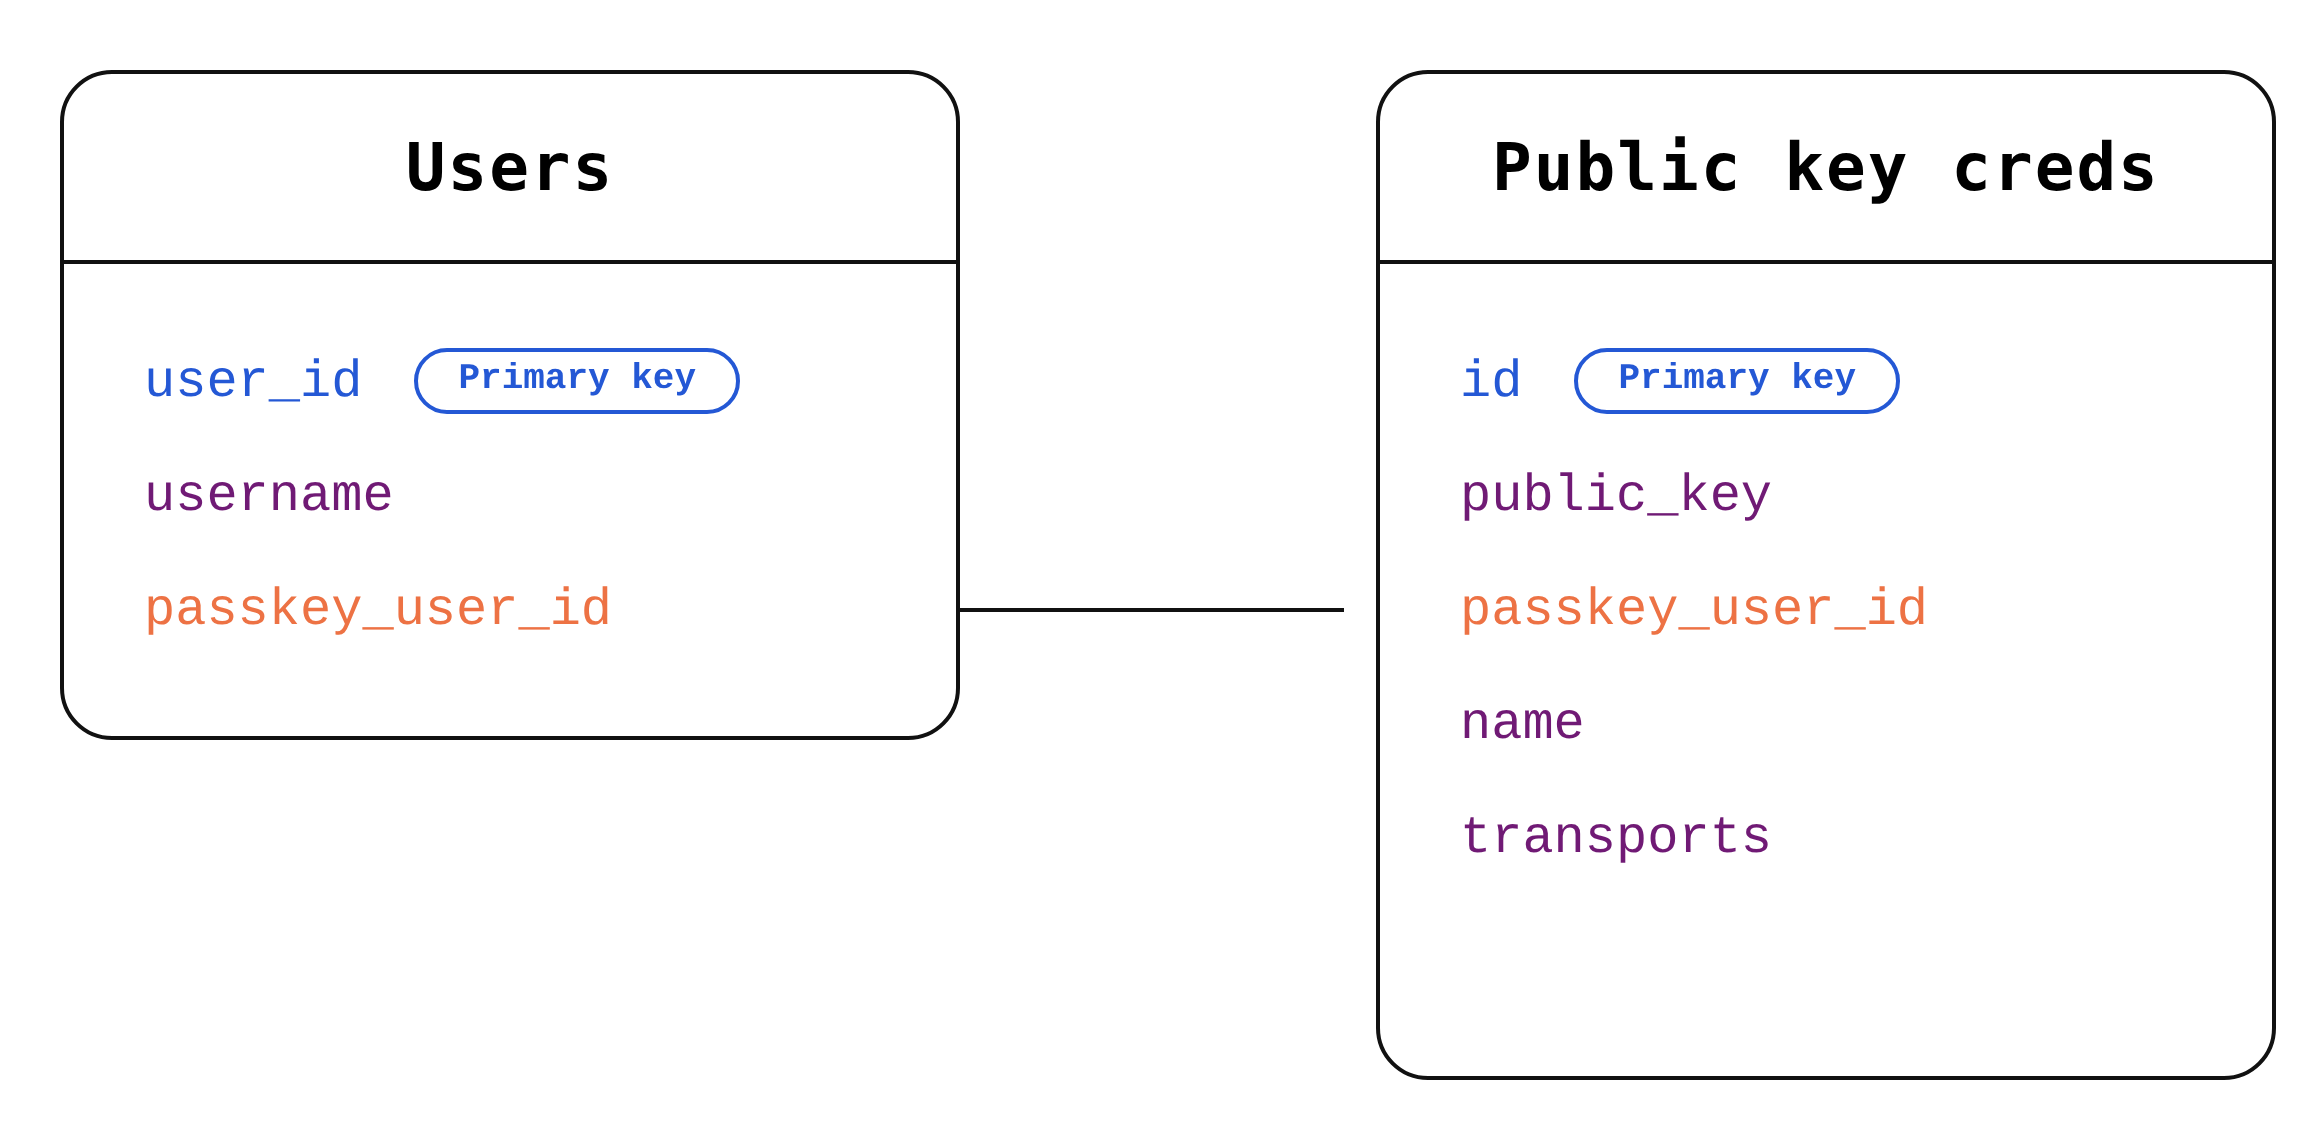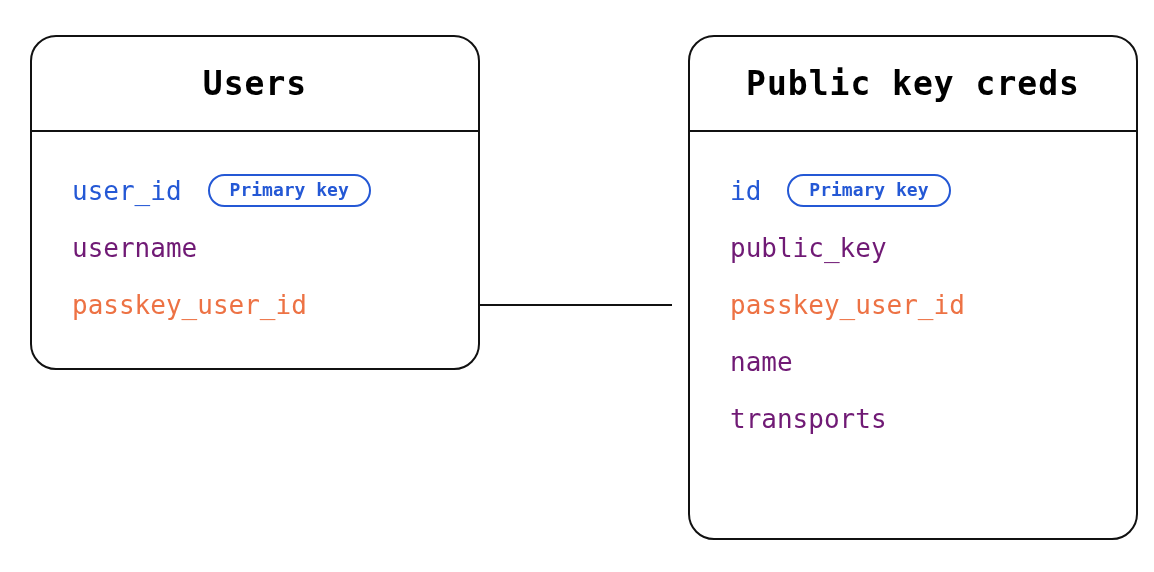--- a/index.html
+++ b/index.html
@@ -42,20 +42,21 @@
     display:flex;
     align-items:center;
     justify-content:center;
     font-weight:bold;
     font-size:33px;
     letter-spacing:1px;
     color:#000;
   }
   .table-body{
     padding:30px 12px 0 40px;
+    font-family:Liberation Mono, monospace;
   }
   .field-row{
     height:57px;
     display:flex;
     align-items:center;
   }
   .field{
     font-size:26px;
     color:#701a75;
     white-space:nowrap;

